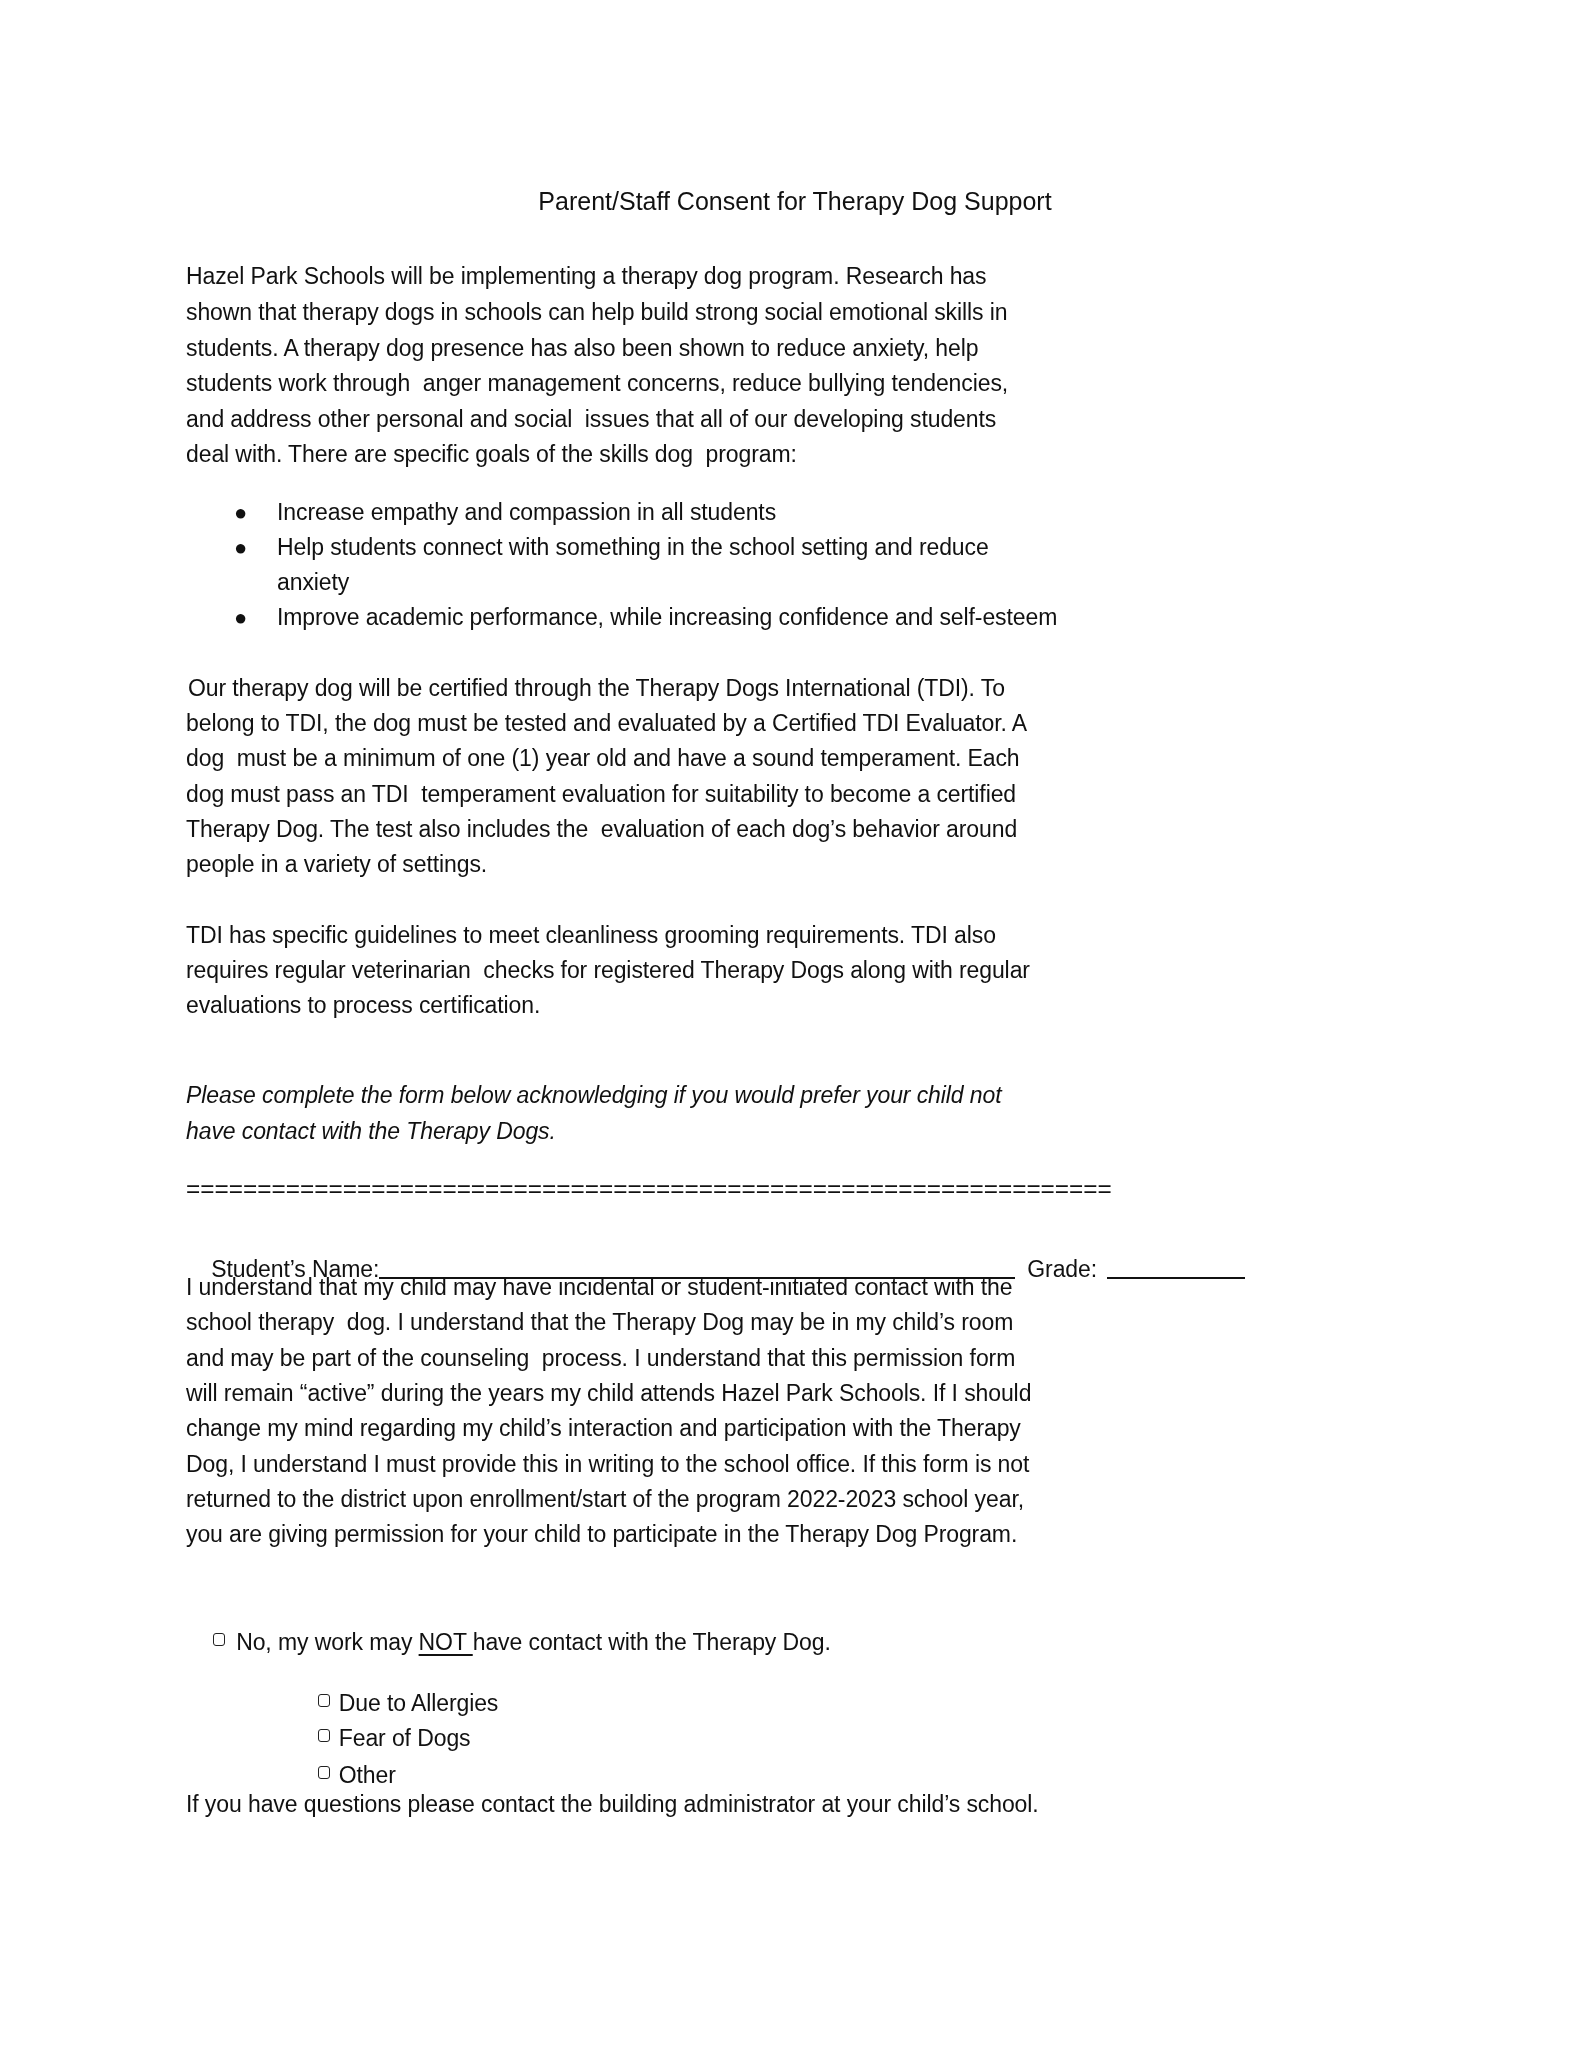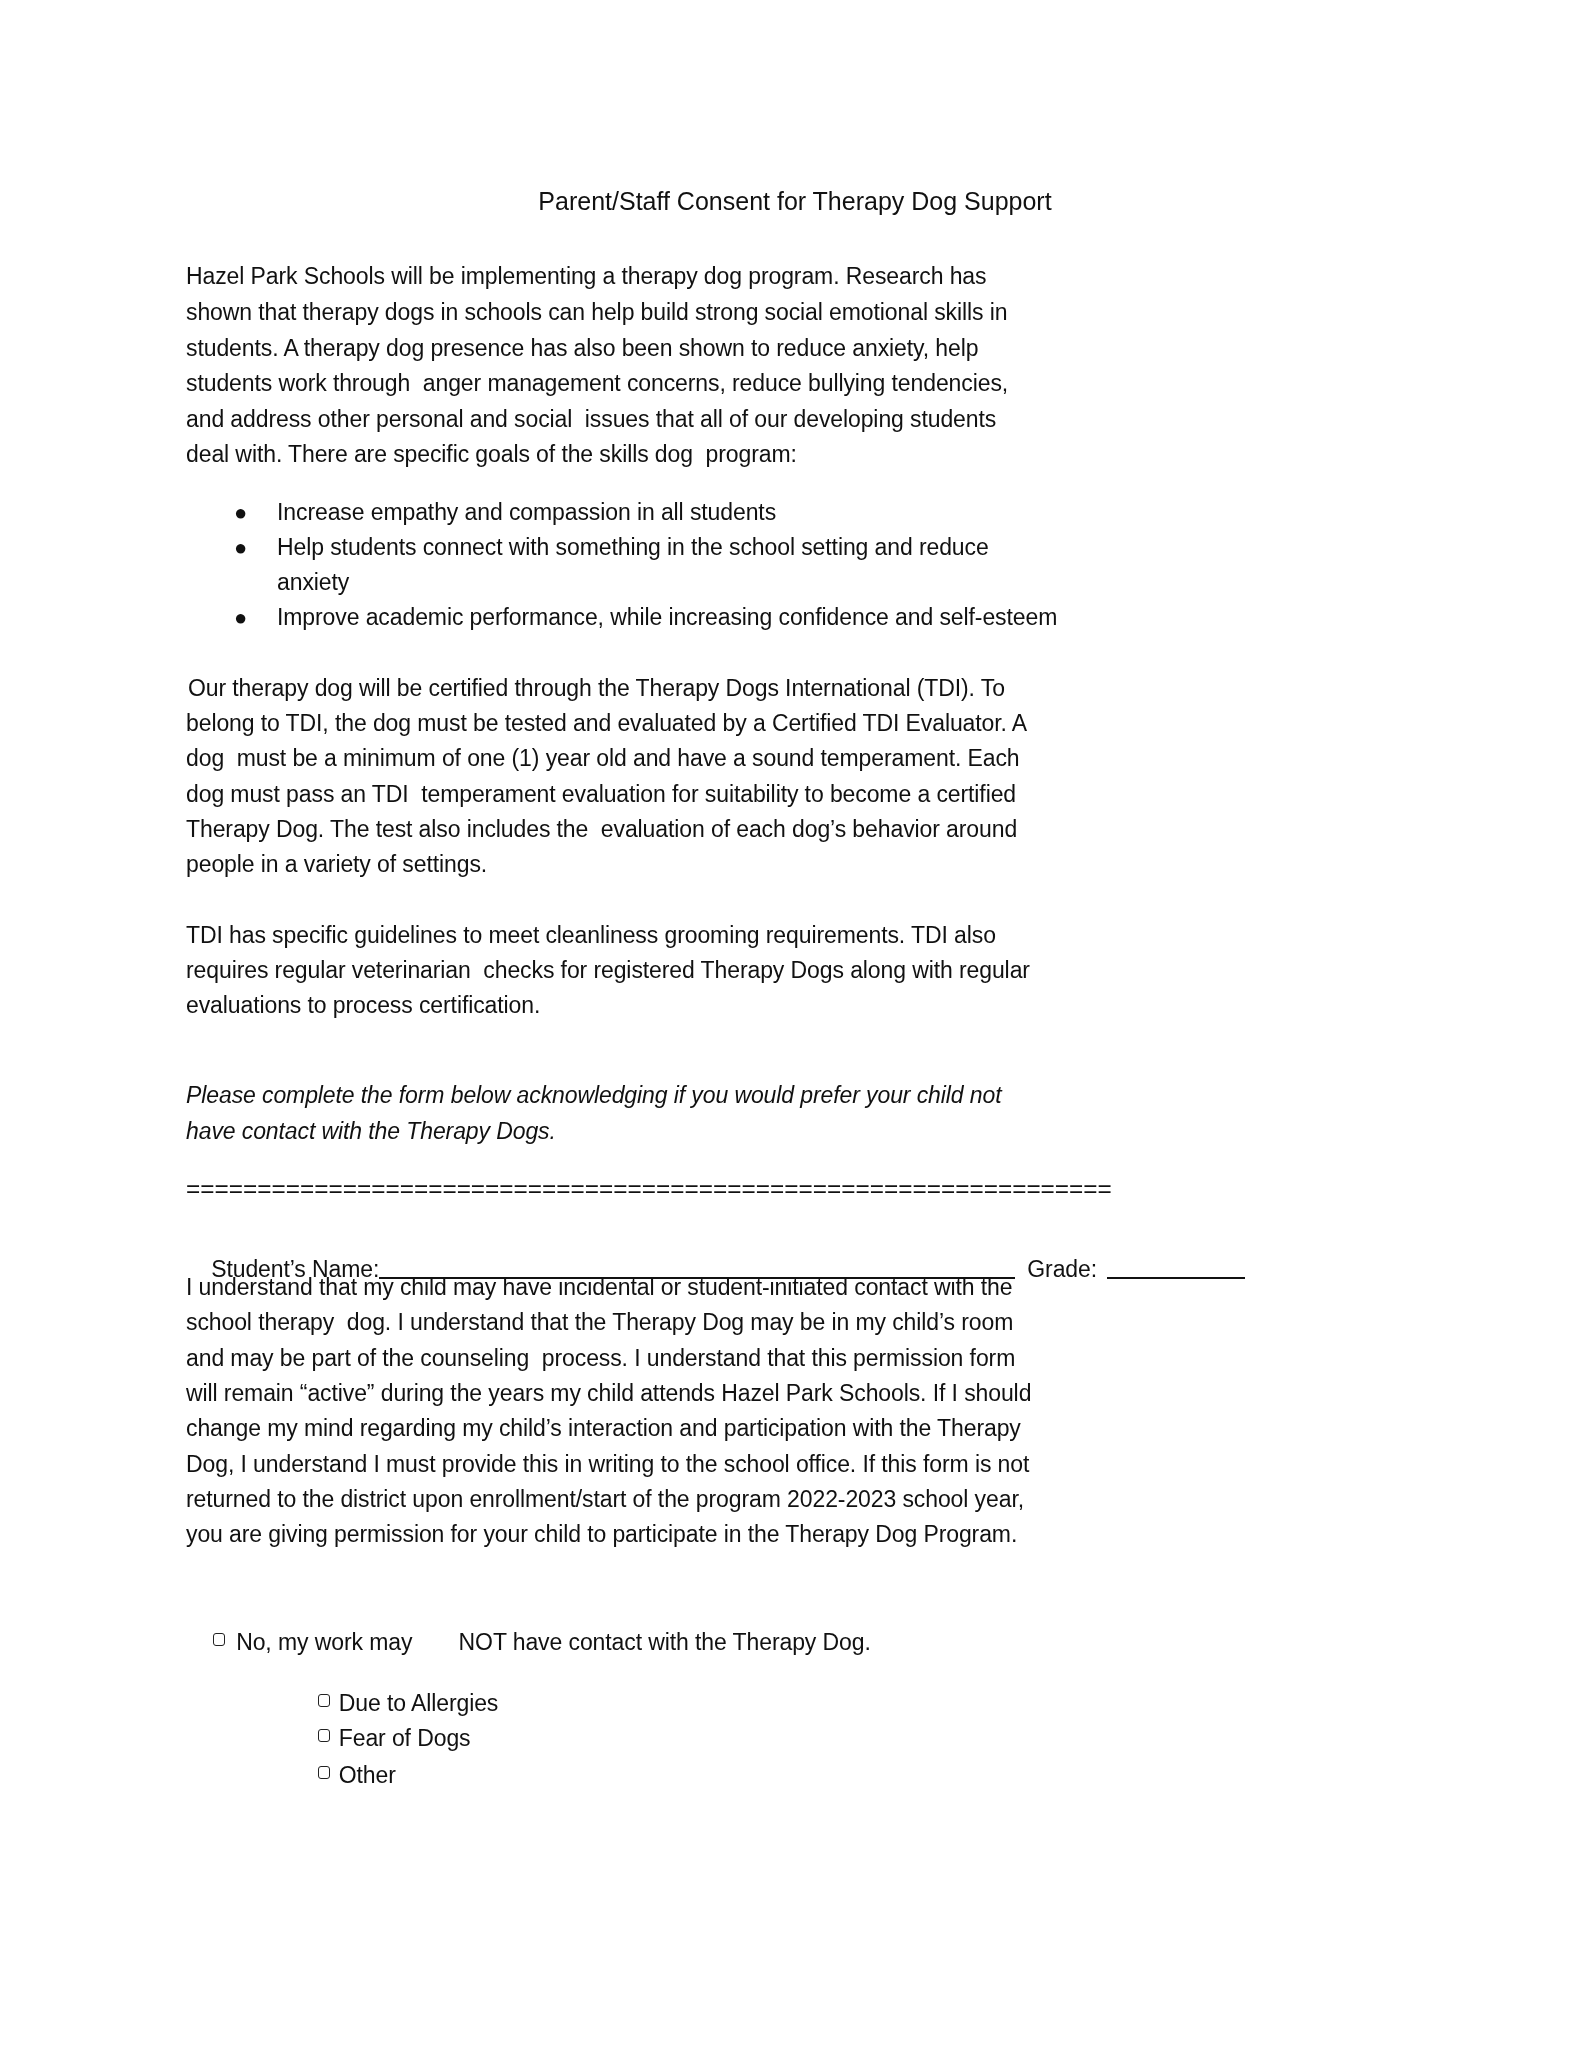--- a/index.html
+++ b/index.html
@@ -5,21 +5,21 @@
   html, body { margin: 0; padding: 0; background: #ffffff; }
   body { width: 1582px; height: 2047px; position: relative; overflow: hidden;
          font-family: "Liberation Sans", sans-serif; color: #111111; }
   .page { position: absolute; left: 0; top: 0; width: 1256px; height: 2047px; background: #fff; }
   .ln { position: absolute; left: 186px; font-size: 23px; line-height: 36px; white-space: pre; letter-spacing: -0.1px; }
   .title { position: absolute; left: 0; width: 1582px; text-align: center; top: 186px; font-size: 25px; line-height: 30px; white-space: pre; padding-left: 0; }
   .title span { position: relative; left: 4px; }
   .it { font-style: italic; }
   .bullet { position: absolute; left: 234px; font-size: 22px; line-height: 36px; }
   .blt-text { left: 277px; }
-  .u { text-underline-offset: 4px; text-decoration-thickness: 2px; margin-left: 40px; }
+  .u { text-decoration: underline; text-underline-offset: 4px; text-decoration-thickness: 2px; }
   .blank { display: inline-block; border-bottom: 2.5px solid #111; height: 26px; vertical-align: baseline; position: relative; top: 2px; }
   .cb { display: inline-block; width: 10px; height: 11px; border: 1.6px solid #222; border-radius: 3px; margin-right: 11px; position: relative; top: -4px; }
   .eq { letter-spacing: 0px; }
 </style>
 </head>
 <body>
 
 <div class="page">
 
   <div class="title"><span>Parent/Staff Consent for Therapy Dog Support</span></div>
@@ -90,14 +90,15 @@
     </div>
     <div class="ln" style="top:1684px; left:280px">
       <span class="cb" style="margin-right:9px"></span><span>Fear of Dogs</span>
     </div>
     <div class="ln" style="top:1721px; left:280px">
       <span class="cb" style="margin-right:9px"></span><span>Other</span>
     </div>
   </div>
 
 
+  <div class="ln" style="top:1786px">If you have questions please contact the building administrator at your child’s school.</div>
 
 </div>
 
 </body></html>

